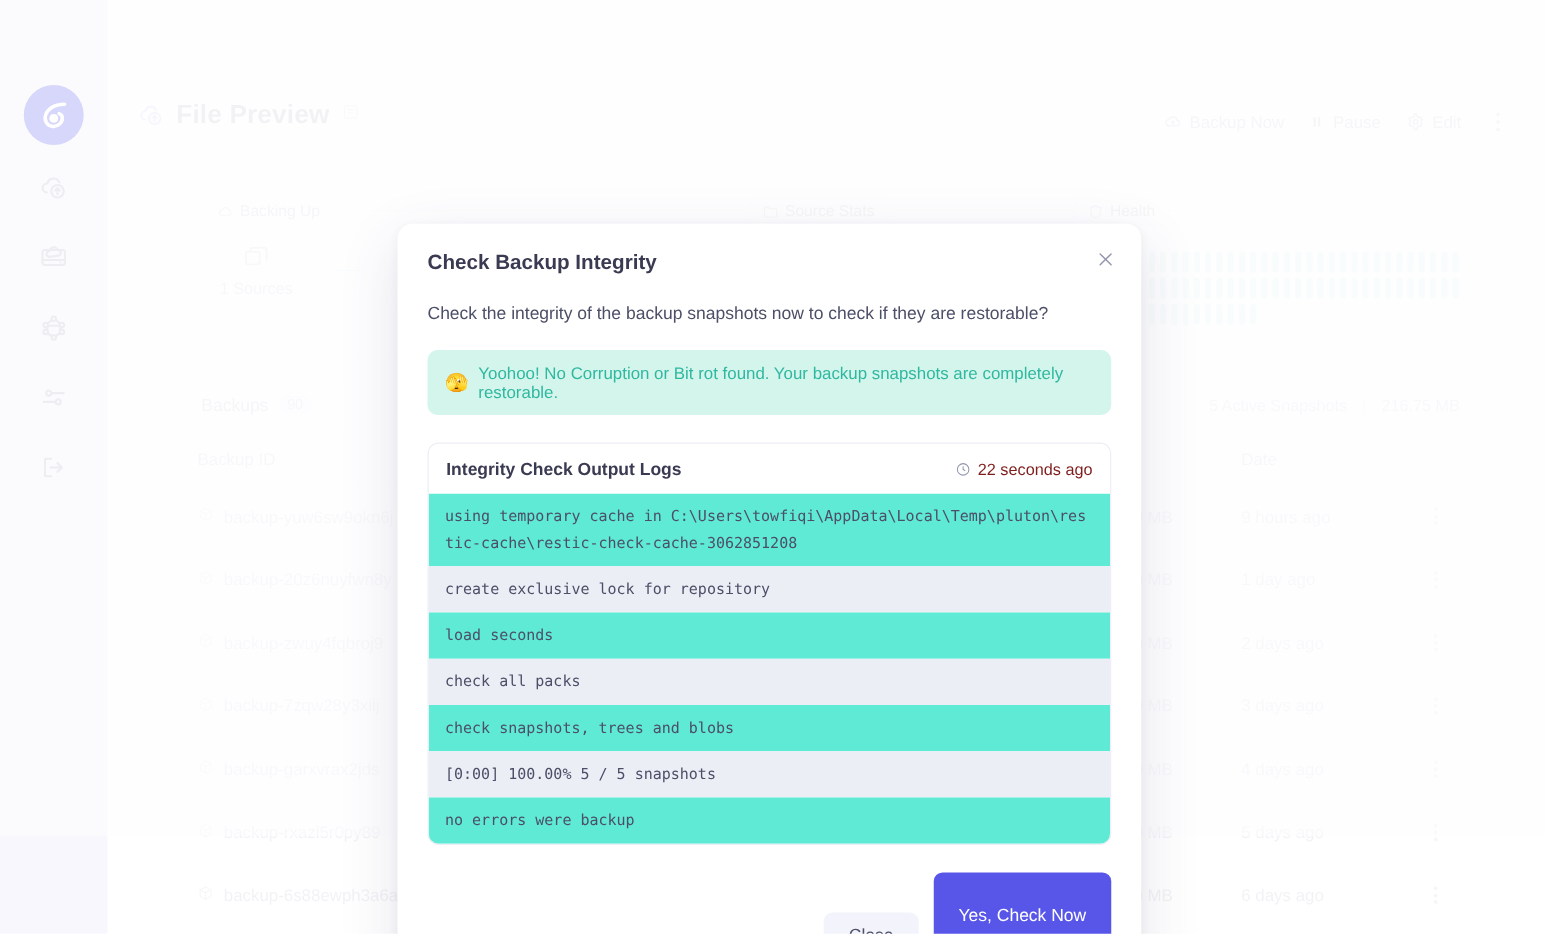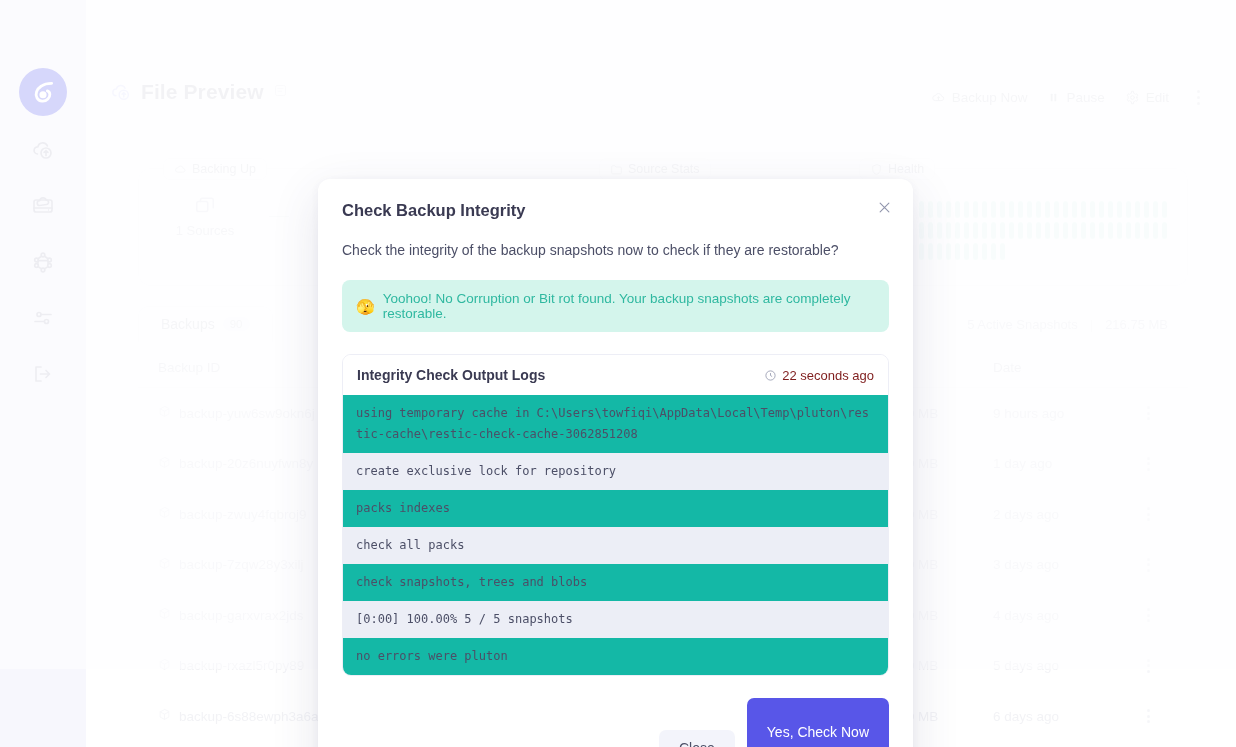--- a/index.html
+++ b/index.html
@@ -165,21 +165,21 @@
   }
   #log-head .lh-title { font-size: 14px; font-weight: 700; color: #3a3a52; }
   #log-head .lh-time { font-size: 13px; color: #7f1d1d; display: flex; align-items: center; gap: 5px; }
   #log-head .lh-time svg { stroke: #9296ad; fill:none; stroke-width: 1.5; }
   #log-lines { }
   .logline {
     font-family: "DejaVu Sans Mono", monospace;
     font-size: 12px; color: #4c4f67; padding: 8px 13px; line-height: 1.75;
     word-break: break-all;
   }
-  .logline.odd  { background: #14b8a6; }
+  .logline.odd  { background: #5eead4; }
   .logline.even { background: #eceef6; }
 
   #modal-actions {
     margin-top: 22px; display: flex; justify-content: flex-end;
     align-items: flex-end; gap: 12px;
   }
   #btn-close {
     background: #f3f4fb; color: #4c4f67; border: none; border-radius: 7px;
     padding: 10px 20px; font-size: 14px; cursor: pointer;
     font-family: "Liberation Sans", sans-serif;
@@ -735,25 +735,25 @@
           <svg width="13" height="13" viewBox="0 0 24 24">
               <circle cx="12" cy="12" r="8.5"></circle>
               <path d="M12 7.5V12l3 2"></path>
             </svg>
           <span>22 seconds ago</span>
         </span>
       </div>
       <div id="log-lines">
           <div class="logline odd">using temporary cache in C:\Users\towfiqi\AppData\Local\Temp\pluton\restic-cache\restic-check-cache-3062851208</div>
           <div class="logline even">create exclusive lock for repository</div>
-          <div class="logline odd">packs indexes</div>
+          <div class="logline odd">load seconds</div>
           <div class="logline even">check all packs</div>
           <div class="logline odd">check snapshots, trees and blobs</div>
           <div class="logline even">[0:00] 100.00% 5 / 5 snapshots</div>
-          <div class="logline odd">no errors were pluton</div>
+          <div class="logline odd">no errors were backup</div>
         </div>
     </div>
 
     <div id="modal-actions">
       <button id="btn-close">Close</button>
       <button id="btn-check">Yes, Check Now</button>
     </div>
   </div>
 </div>
 

